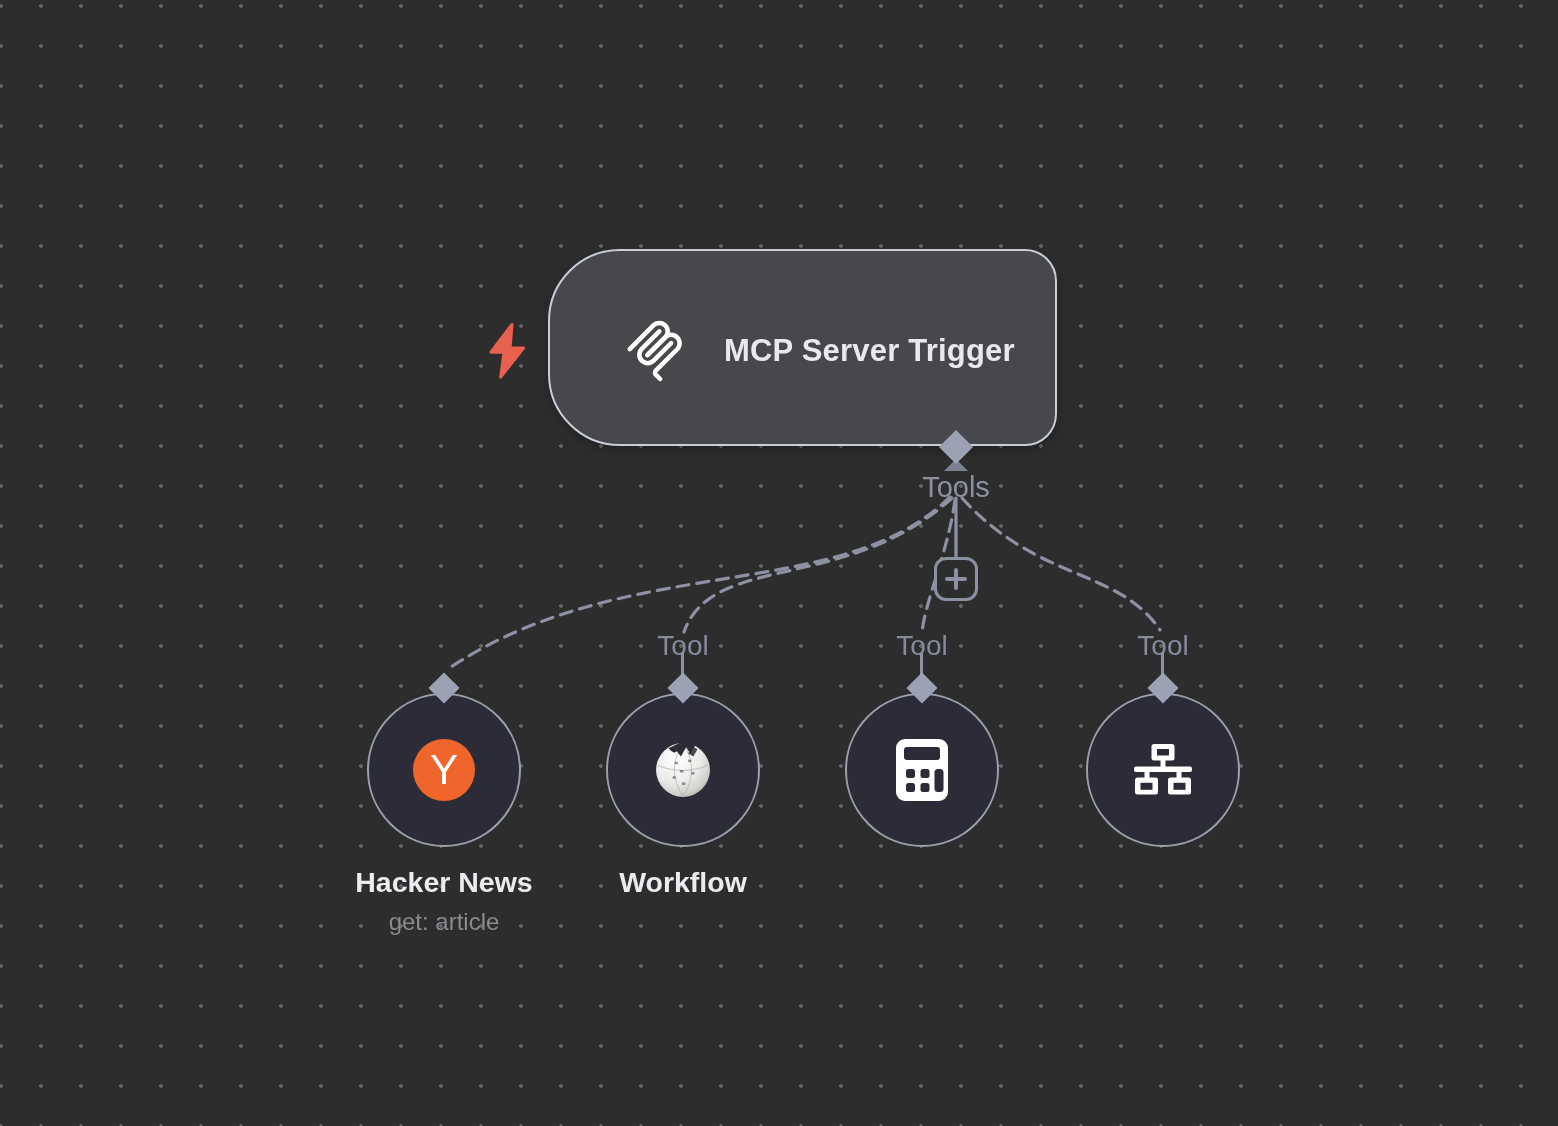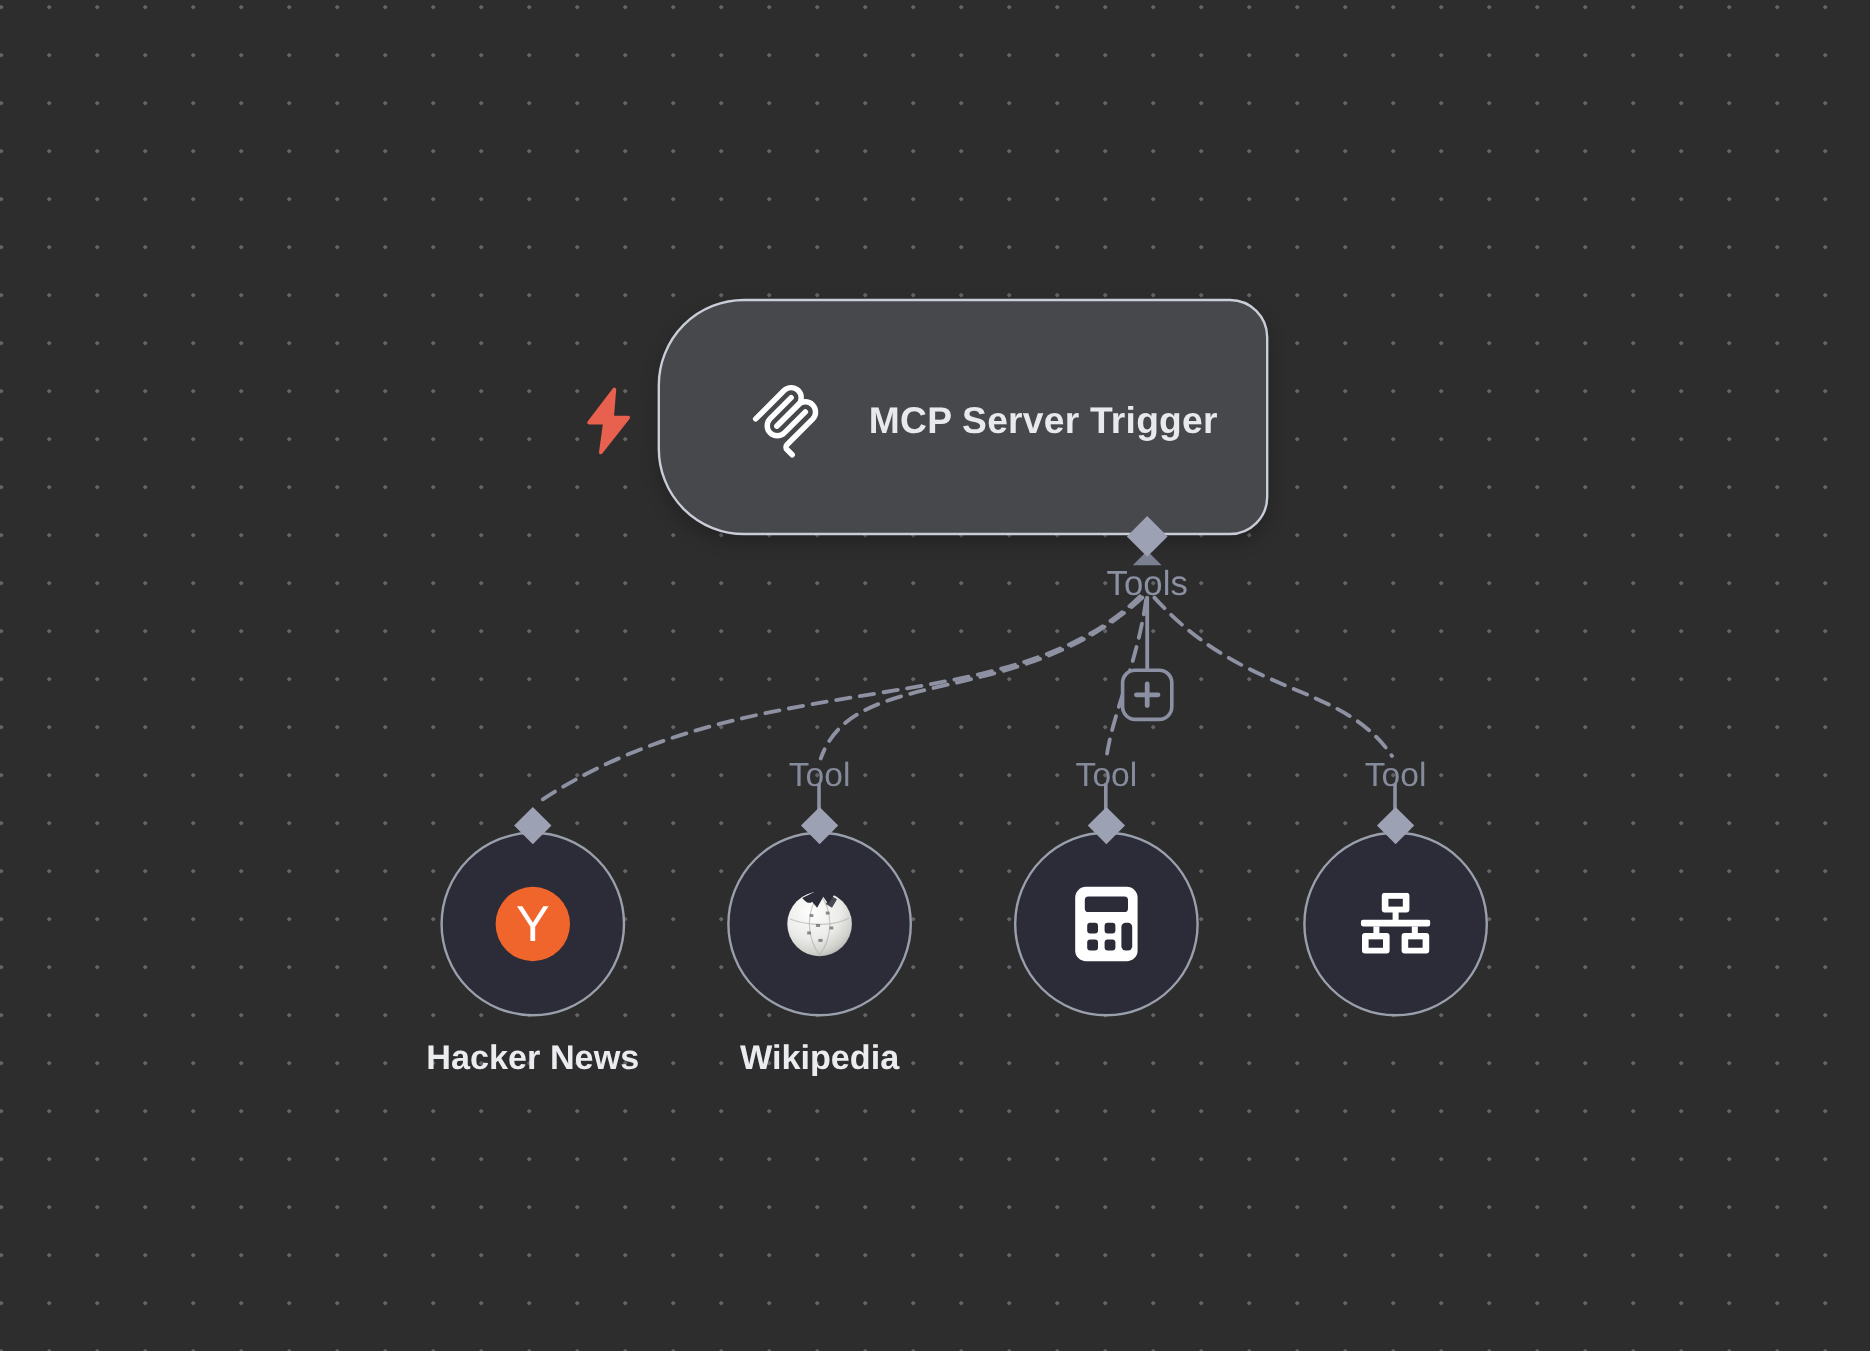--- a/index.html
+++ b/index.html
@@ -124,20 +124,21 @@
     <span class="plus-icon"></span>
   </button>
 
   <div class="diamond small" style="left:433px;top:677px;"></div>
   <div class="tool-circle" style="left:367px;top:693px;">
     <div class="hn-badge" style="background:#ef652b;">
       <span>Y</span>
     </div>
   </div>
   <div class="tool-name" style="left:294px;top:862px;">Hacker News</div>
+  <div class="tool-subtitle" style="left:294px;top:908px;">get: article</div>
 
   <div class="tool-caption" style="left:623px;top:630px;">Tool</div>
   <div class="stub" style="left:681px;top:653px;height:22px;"></div>
   <div class="diamond small" style="left:672px;top:677px;"></div>
   <div class="tool-circle" style="left:606px;top:693px;">
     <svg width="58" height="58" viewBox="0 0 56 56">
       <defs>
         <radialGradient id="wg" cx="0.38" cy="0.30" r="0.80">
           <stop offset="0" stop-color="#ffffff"></stop>
           <stop offset="0.55" stop-color="#ebebe9"></stop>
@@ -154,21 +155,21 @@
       <g fill="#55555a" opacity="0.65">
         <rect x="20" y="20" width="3" height="2.4"></rect>
         <rect x="33" y="18" width="3" height="2.4"></rect>
         <rect x="25" y="28" width="3.4" height="2.4"></rect>
         <rect x="36" y="30" width="3" height="2.4"></rect>
         <rect x="18" y="34" width="3" height="2.4"></rect>
         <rect x="27" y="40" width="3.4" height="2.4"></rect>
       </g>
     </svg>
   </div>
-  <div class="tool-name" style="left:533px;top:862px;">Wikipedia</div>
+  <div class="tool-name" style="left:533px;top:862px;">Workflow</div>
 
   <div class="tool-caption" style="left:862px;top:630px;">Tool</div>
   <div class="stub" style="left:920px;top:653px;height:22px;"></div>
   <div class="diamond small" style="left:911px;top:677px;"></div>
   <div class="tool-circle" style="left:845px;top:693px;">
     <svg width="54" height="64" viewBox="0 0 54 64">
       <rect x="1" y="1" width="52" height="62" rx="9" fill="#ffffff"></rect>
       <rect x="9" y="9" width="36" height="13" rx="3" fill="#2b2c37"></rect>
       <rect x="11" y="31" width="9" height="9" rx="2.5" fill="#2b2c37"></rect>
       <rect x="25.5" y="31" width="9" height="9" rx="2.5" fill="#2b2c37"></rect>

